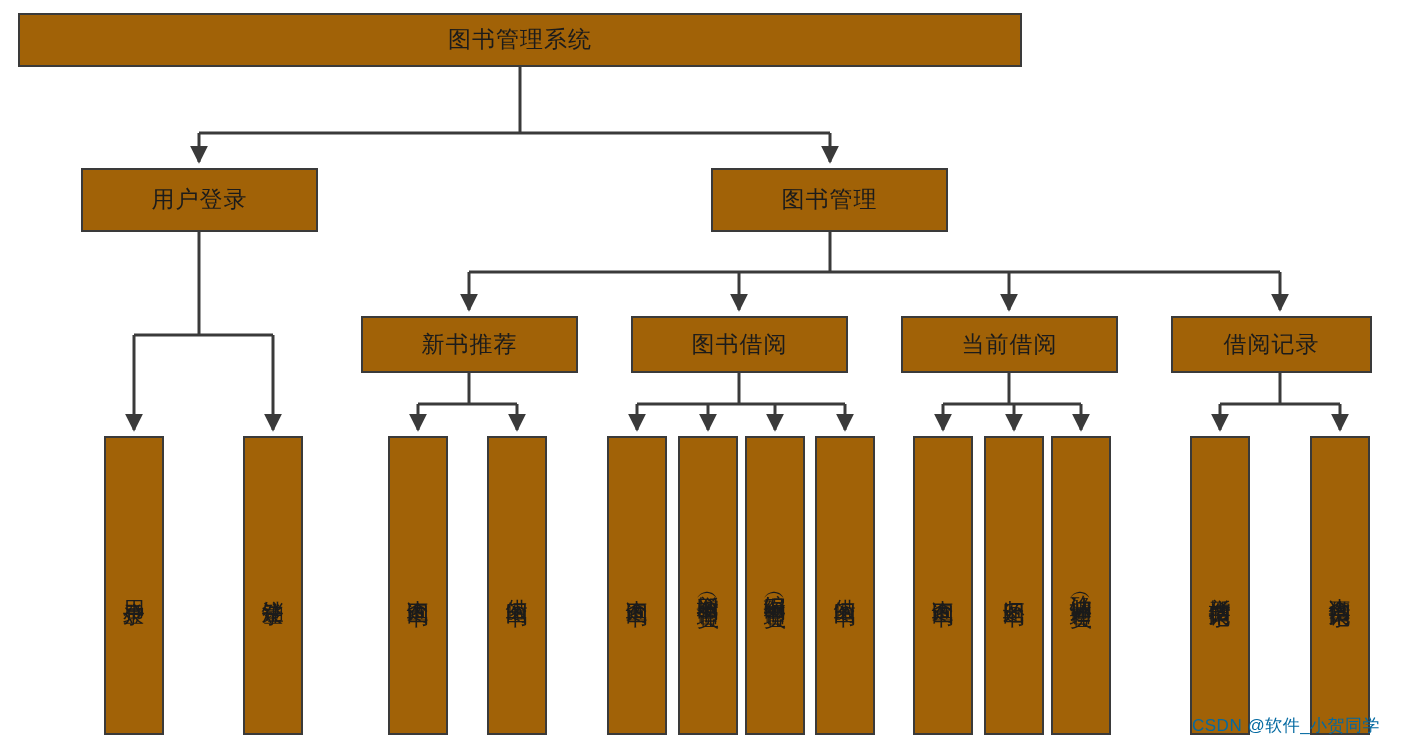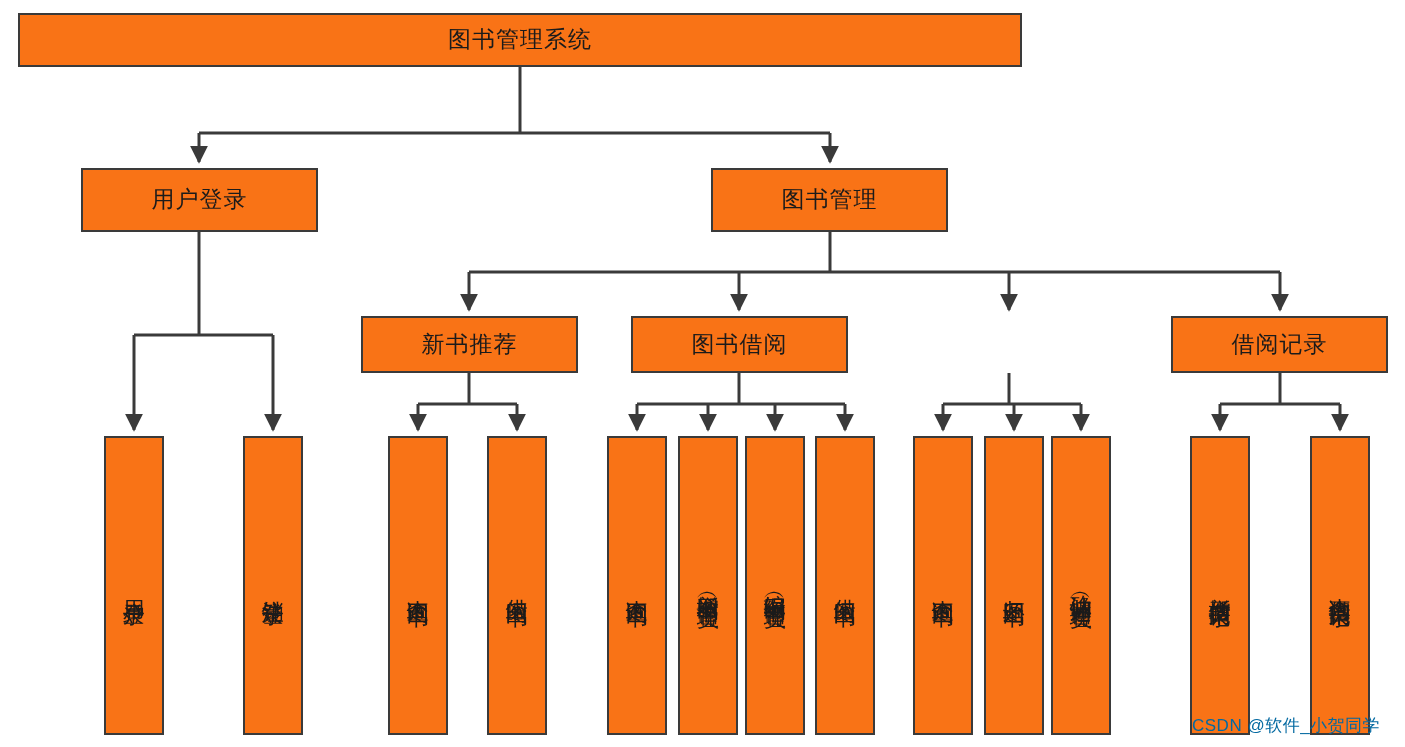--- a/index.html
+++ b/index.html
@@ -14,21 +14,21 @@
     position: relative;
     width: 1405px;
     height: 747px;
     background: #ffffff;
     overflow: hidden;
   }
   .node {
     position: absolute;
     box-sizing: border-box;
     border: 2px solid #3a3a3a;
-    background: #f97316;
+    background: #a16207;
     display: flex;
     align-items: center;
     justify-content: center;
     color: #1b1b1b;
   }
   .node.horiz {
     font-size: 23px;
     letter-spacing: 1px;
     line-height: 1.2;
   }
@@ -127,21 +127,24 @@
   <div class="node horiz" style="left:361px;top:316px;width:217px;height:57px;">
     <span>新书推荐</span>
   </div>
 
   <div class="node horiz" style="left:711px;top:168px;width:237px;height:64px;">
     <span>图书管理</span>
   </div>
   <div class="node horiz" style="left:631px;top:316px;width:217px;height:57px;">
     <span>图书借阅</span>
   </div>
-  <div class="node horiz" style="left:1171px;top:316px;width:217px;height:57px;">
+  <div class="node horiz" style="left:901px;top:316px;width:217px;height:57px;">
+    <span>当前借阅</span>
+  </div>
+  <div class="node horiz" style="left:1171px;top:316px;width:201px;height:57px;">
     <span>借阅记录</span>
   </div>
 
   <div class="node vert" style="left:104px;top:436px;width:60px;height:299px;">
     <span class="vtext">用户登录</span>
   </div>
   <div class="node vert" style="left:243px;top:436px;width:60px;height:299px;">
     <span class="vtext">注销登录</span>
   </div>
 

